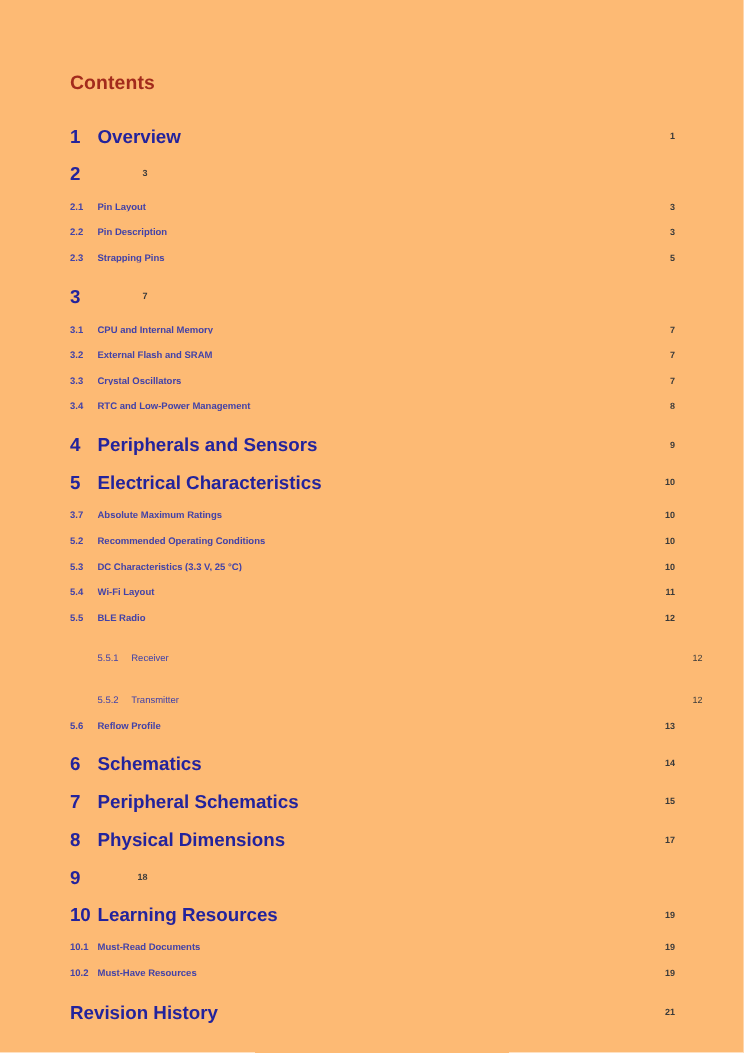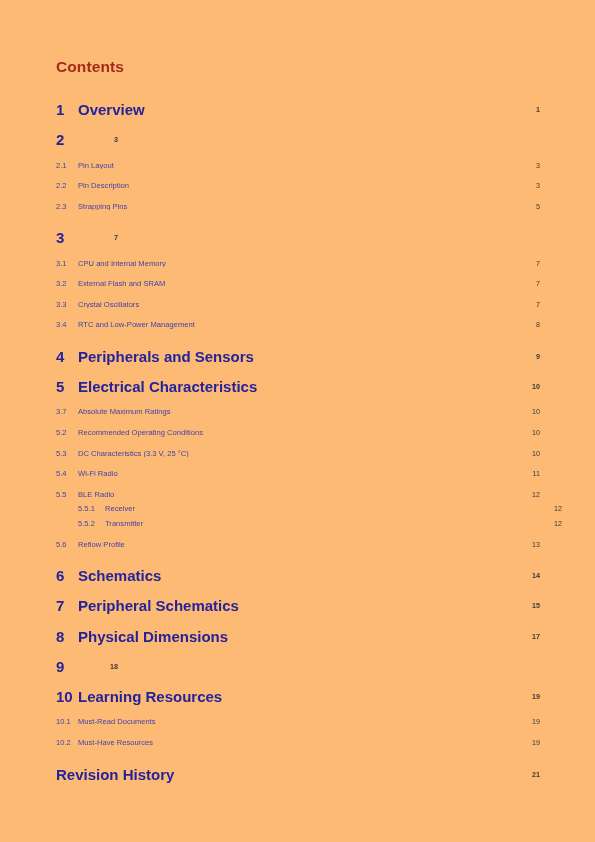--- a/index.html
+++ b/index.html
@@ -76,36 +76,36 @@
     width: 40px;
     position: relative;
     top: -3px;
   }
   .lvl0.nonum { }
   .lvl0.nonum .num { width: 0px; }
 
   
   .lvl1 {
     color: #4242a8;
-    font-weight: normal;
+    font-weight: bold;
     font-size: 7.6px;
     line-height: 1;
     margin-top: 13px;
     justify-content: space-between;
   }
   .lvl1 .num { width: 22px; }
   .lvl1 .pg { width: 40px; }
 
   
   .lvl2 {
     color: #4242a8;
     font-weight: normal;
     font-size: 7.6px;
     line-height: 1;
-    margin-top: 7px;
+    margin-top: 25px;
     padding-left: 22px;
   }
   .lvl2 .num { width: 27px; }
   .lvl2 .pg { width: 40px; }
 
   
   .row.first { margin-top: 0; }
   
   .lvl0.gap { margin-top: 19px; }
 </style>
@@ -184,21 +184,21 @@
           <span class="label">Recommended Operating Conditions</span>
           <span class="pg">10</span>
         </div>
         <div class="row lvl1">
           <span class="num">5.3</span>
           <span class="label">DC Characteristics (3.3 V, 25 °C)</span>
           <span class="pg">10</span>
         </div>
         <div class="row lvl1">
           <span class="num">5.4</span>
-          <span class="label">Wi-Fi Radio</span>
+          <span class="label">Wi-Fi Layout</span>
           <span class="pg">11</span>
         </div>
         <div class="row lvl1">
           <span class="num">5.5</span>
           <span class="label">BLE Radio</span>
           <span class="pg">12</span>
         </div>
         <div class="row lvl2">
           <span class="num">5.5.1</span>
           <span class="label">Receiver</span>

